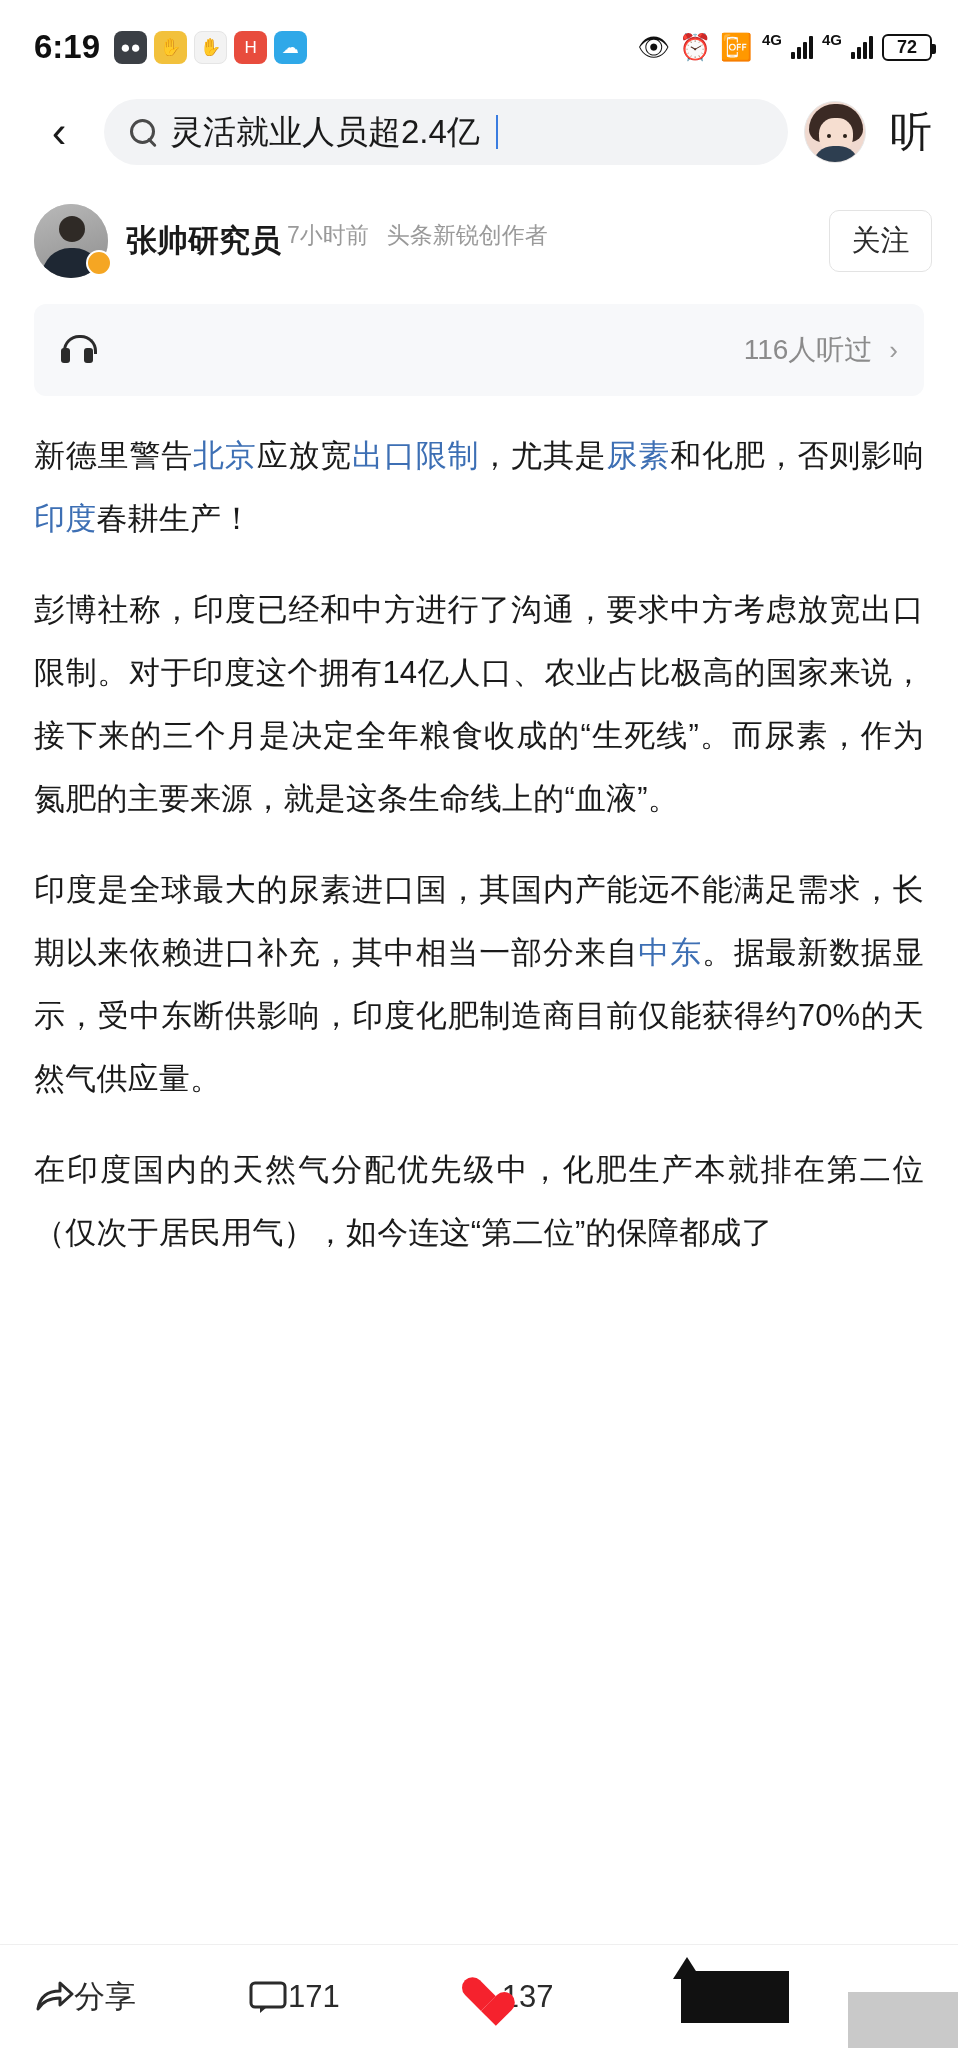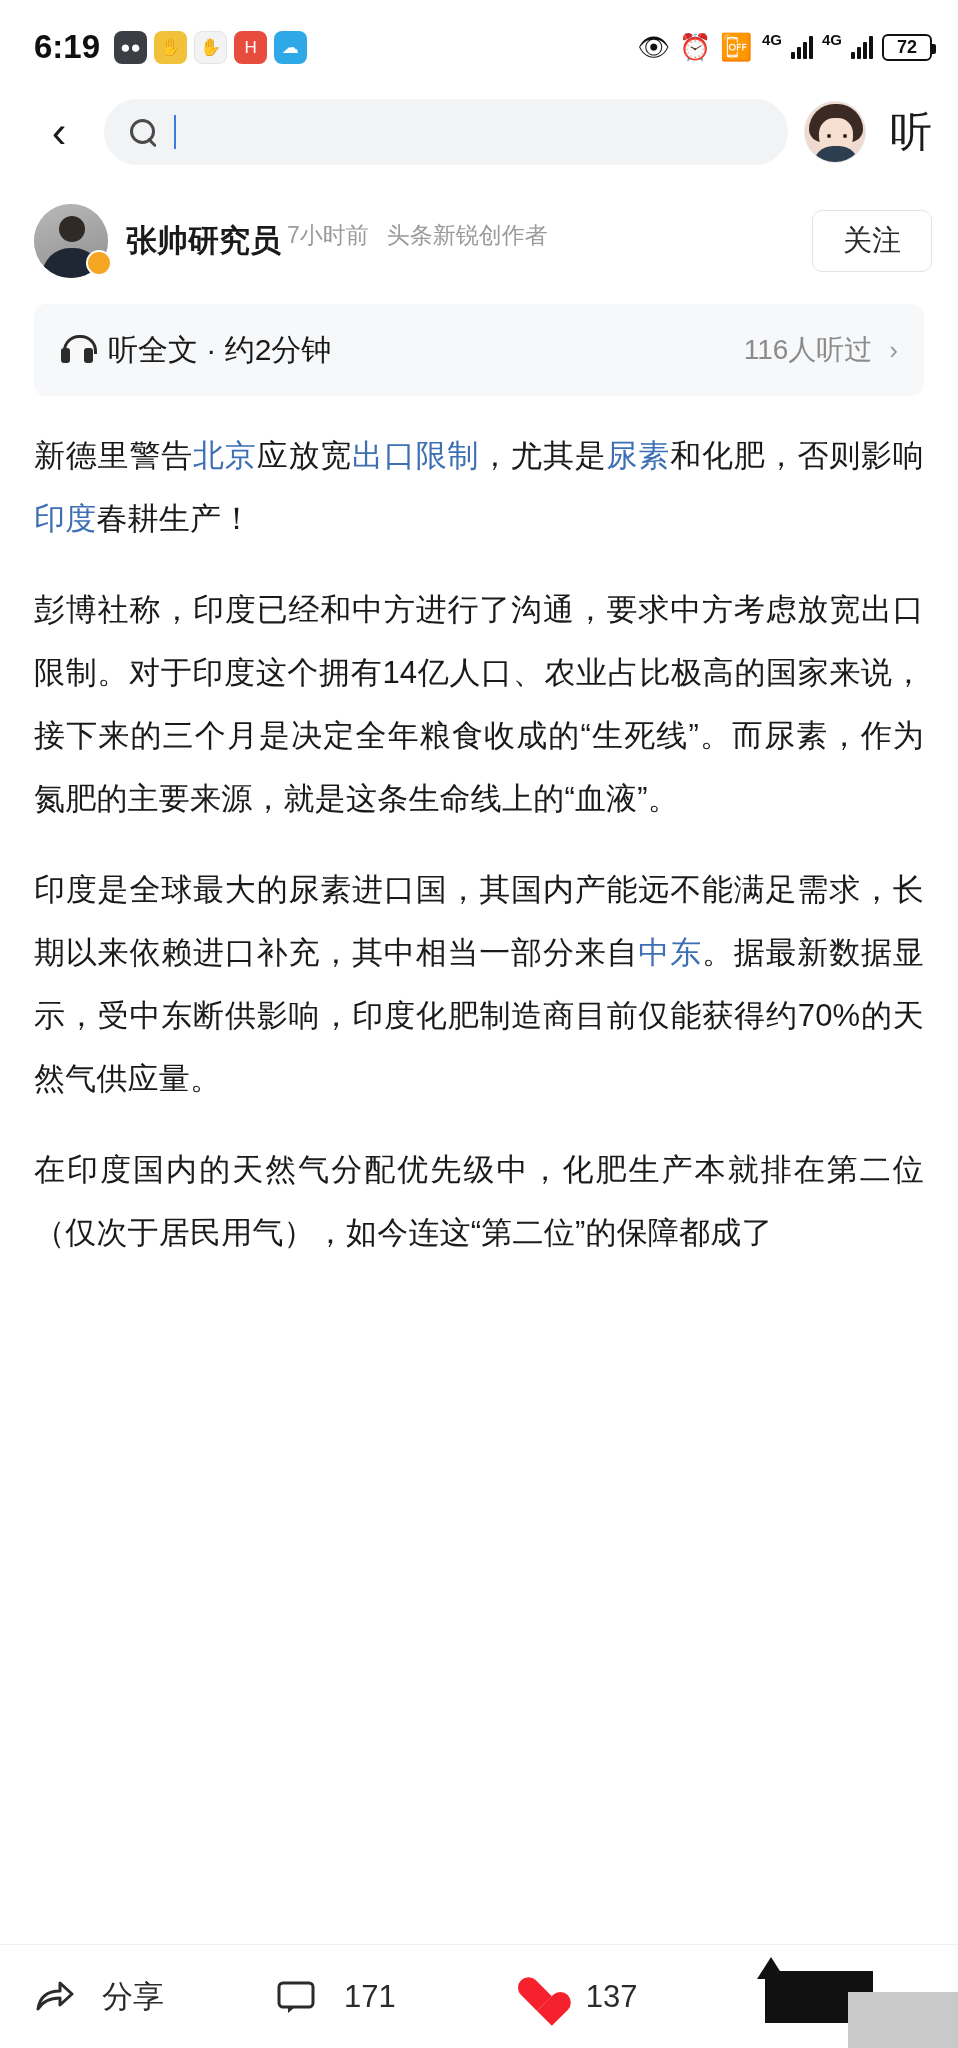--- a/index.html
+++ b/index.html
@@ -177,21 +177,21 @@
     position:absolute; left:52px; top:46px;
     width:26px;height:26px;border-radius:50%;
     background:#f5a623; border:2px solid #fff;
   }
   .author-av-wrap { position: relative; }
   .author-meta { display:flex; gap:6px; }
   .author-name { font-size: 31px; color: #1a1a1a; font-weight: 600; }
   .author-sub { font-size: 23px; color: #9a9a9a; display:flex; gap:18px; }
   .follow-btn {
     margin-left: auto;
-    width: 120px; height: 62px;
+    width: 103px; height: 62px;
     border: 1.5px solid #e3e3e3;
     border-radius: 10px;
     display:flex; align-items:center; justify-content:center;
     font-size: 29px; color: #2c2c2c;
     background:#fff;
   }
 
   
   .listen-banner {
     margin: 16px 34px 0 34px;
@@ -240,21 +240,21 @@
   .bottombar {
     height: 104px;
     border-top: 1px solid #efefef;
     background:#fff;
     display: flex;
     align-items: center;
     padding: 0 34px;
     flex: 0 0 auto;
     position: relative;
   }
-  .bb-item { display:flex; align-items:center; gap:28px; }
+  .bb-item { display:flex; align-items:center; gap:0; }
   .bb-label { font-size: 31px; color: #2b2b2b; }
   .share-icon { width:40px;height:36px;position:relative; }
   .share-icon svg, .cmt-icon svg { display:block; }
   .bb-sp1 { width: 112px; }
   .bb-sp2 { width: 120px; }
   .bb-sp3 { width: 118px; }
   .heart { width: 42px; height: 38px; position: relative; }
   .heart::before, .heart::after {
     content:""; position:absolute; top:0; width:21px; height:33px;
     background:#f5222d; border-radius: 21px 21px 0 0;
@@ -308,20 +308,21 @@
           <i></i>
         </span>
       <span class="battery">72</span>
     </div>
   </div>
 
   <div class="topnav">
     <div class="back-btn">‹</div>
     <div class="searchbar">
       <span class="search-icon"></span>
+      <span class="search-text" placeholder="搜索">灵活就业人员超2.4亿</span>
         <span class="caret"></span>
     </div>
     <div class="avatar">
       <span class="hair"></span>
       <span class="face"></span>
       <span class="eye l"></span>
       <span class="eye r"></span>
       <span class="body"></span>
     </div>
     <div class="listen-btn">听</div>
@@ -344,21 +345,20 @@
       </div>
     </div>
     <div class="follow-btn">关注</div>
   </div>
 
   <div class="listen-banner">
     <span class="headphone">
       <span class="ec l"></span>
         <span class="ec r"></span>
     </span>
-    <span class="listen-text">听全文 · 约2分钟</span>
     <span class="listen-count">
       <span>116人听过</span>
       <span class="chev">›</span>
     </span>
   </div>
 
   <div class="article">
     <p class="para lead" id="p1"><span>新德里警告</span><span class="lk">北京</span><span>应放宽</span><span class="lk">出口限制</span><span>，尤其是</span><span class="lk">尿素</span><span>和化肥，否则影响</span><span class="lk">印度</span><span>春耕生产！</span></p>
     <p class="para" id="p2"><span>彭博社称，印度已经和中方进行了沟通，要求中方考虑放宽出口限制。对于印度这个拥有14亿人口、农业占比极高的国家来说，接下来的三个月是决定全年粮食收成的“生死线”。而尿素，作为氮肥的主要来源，就是这条生命线上的“血液”。</span></p>
     <p class="para" id="p3"><span>印度是全球最大的尿素进口国，其国内产能远不能满足需求，长期以来依赖进口补充，其中相当一部分来自</span><span class="lk">中东</span><span>。据最新数据显示，受中东断供影响，印度化肥制造商目前仅能获得约70%的天然气供应量。</span></p>

